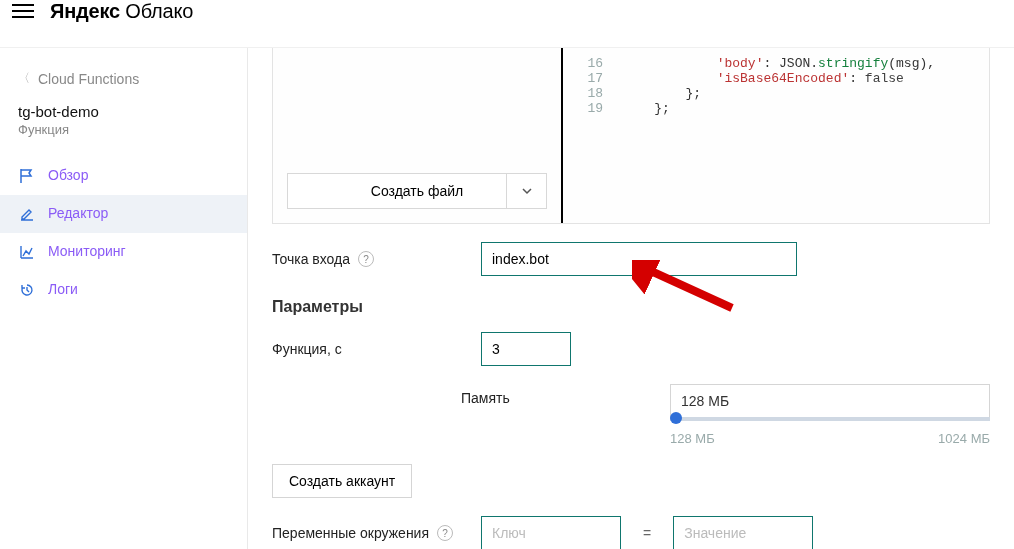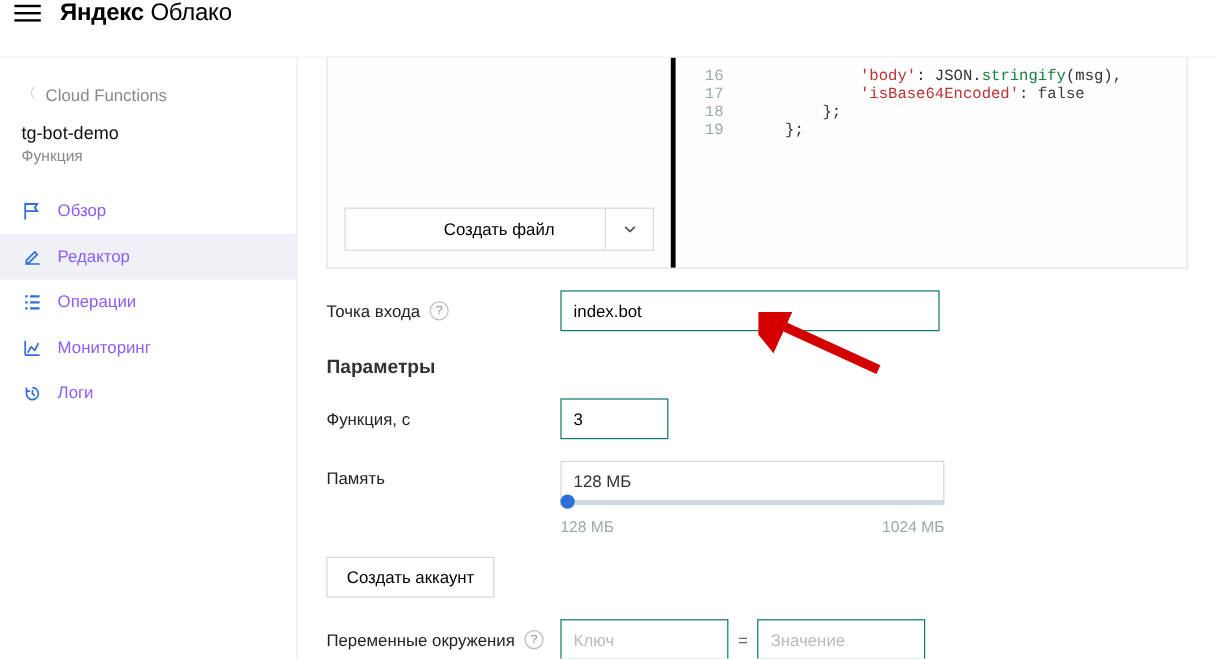--- a/index.html
+++ b/index.html
@@ -60,21 +60,21 @@
   .code-pane {
     border: 1px solid #e3e3e3;
     border-top: none;
     background: #fefefe;
     margin-left: 0;
     display: flex;
     height: 176px;
   }
   .code-left {
     width: 290px;
-    border-right: 4px solid #000000;
+    border-right: 2px solid #000000;
     display: flex;
     align-items: flex-end;
     justify-content: flex-end;
     padding: 0 14px 14px 14px;
   }
   .create-file-btn {
     display: flex; align-items:center; justify-content:center;
     width: 100%;
     height: 36px;
     border: 1px solid #d8d8d8;
@@ -95,21 +95,21 @@
     padding: 8px 10px;
     white-space: pre;
     color: #333;
     overflow: hidden;
   }
   .gutter { color:#9aa; display:inline-block; width:30px; text-align:right; margin-right:20px;}
   .kw-key { color:#b33; }
   .kw-func { color:#15803d; }
   .kw-bool { color:#404040; }
   .form { margin-top: 18px; position:relative;}
-  .row { display:flex; align-items:center; margin-bottom: 18px; }
+  .row { display:flex; align-items:center; margin-bottom: 18px; gap: 14px; }
   .label { width: 195px; font-size:14px; color:#222; display:flex; align-items:center; }
   .help { display:inline-flex; align-items:center; justify-content:center;
     width:16px; height:16px; border:1px solid #bbb; border-radius:50%;
     font-size:10px; color:#888; margin-left:8px; cursor:help;}
   .text-input {
     height:34px; border:1px solid #0f766e; padding: 0 30px 0 10px;
     font-size:14px; background:#fff; position:relative;
   }
   .entry-input { width: 316px; }
   .timeout-input { width: 90px; }
@@ -170,28 +170,20 @@
           </span>
         <span>Обзор</span>
       </div>
       <div class="nav-item active">
         <span class="icon">
             <svg width="16" height="16" viewBox="0 0 16 16">
               <path d="M2 14h12M3 11l7-7 2 2-7 7H3v-2z" fill="none" stroke="#2f6fd8" stroke-width="1.4"></path>
             </svg>
           </span>
         <span>Редактор</span>
-      </div>
-      <div class="nav-item">
-        <span class="icon">
-            <svg width="16" height="16" viewBox="0 0 16 16">
-              <path d="M2 3h2M6 3h8M2 8h2M6 8h8M2 13h2M6 13h8" stroke="#2f6fd8" stroke-width="1.8"></path>
-            </svg>
-          </span>
-        <span>Операции</span>
       </div>
       <div class="nav-item">
         <span class="icon">
             <svg width="16" height="16" viewBox="0 0 16 16">
               <path d="M2 14h12M2 14V2M4 12l3-5 3 3 3-6" fill="none" stroke="#2f6fd8" stroke-width="1.4"></path>
             </svg>
           </span>
         <span>Мониторинг</span>
       </div>
       <div class="nav-item">
@@ -240,21 +232,21 @@
       </div>
 
       <div class="section-heading">Параметры</div>
 
       <div class="row">
         <div class="label">Функция, с</div>
         <input type="text" class="text-input timeout-input" value="3" style="">
         <span class="clear-btn">✕</span>
       </div>
 
-      <div class="row" style="align-items:flex-start;">
+      <div class="row" style="align-items:flex-start;justify-content:flex-end;">
         <div class="label" style="padding-top:6px;">Память</div>
         <div class="memory-wrap">
           <div class="memory-display">128 МБ</div>
           <div class="slider-track">
             <div class="slider-handle"></div>
           </div>
           <div class="scale">
             <span>128 МБ</span>
             <span>1024 МБ</span>
           </div>

